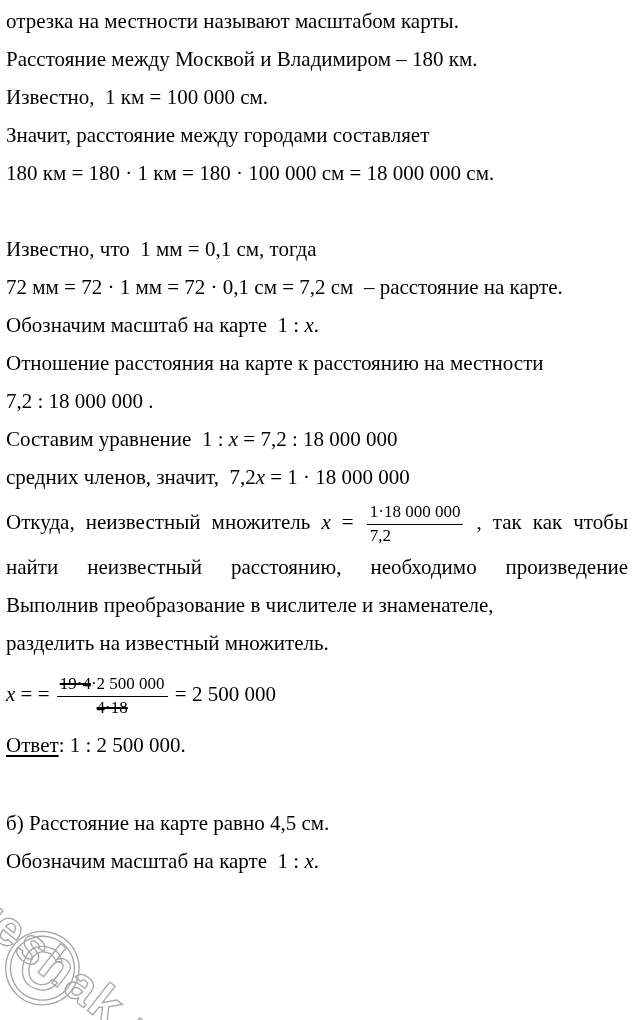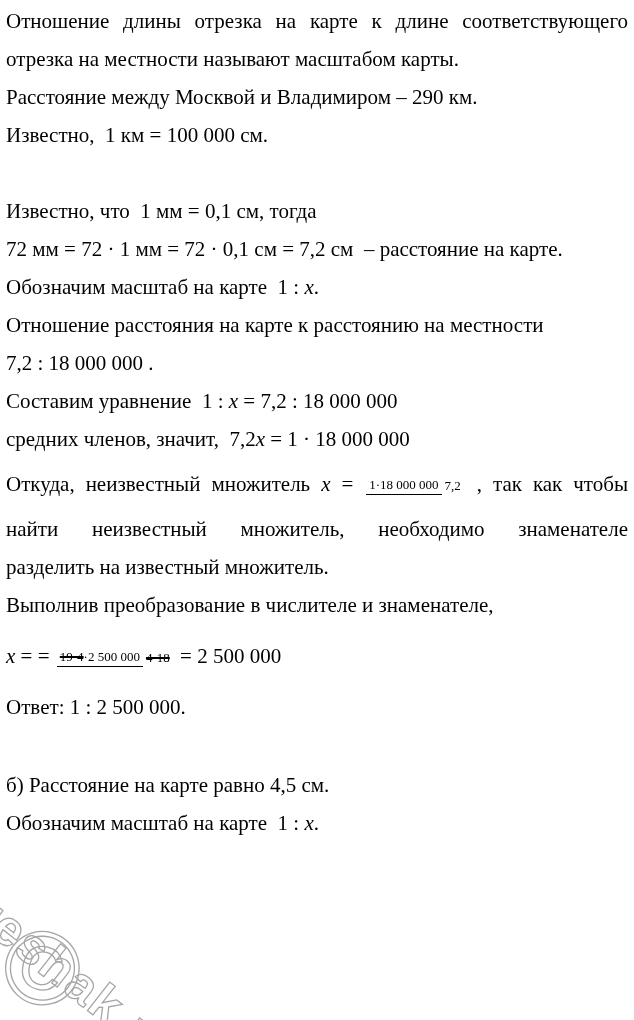--- a/index.html
+++ b/index.html
@@ -33,40 +33,41 @@
   .spacer1 { height: 38px; }
   .spacer2 { height: 40px; }
   .frac-ln  { line-height: 52px; height: 52px; }
   .calc-ln  { line-height: 64px; height: 64px; }
   .vx {
     font-style: italic;
     font-family: "Liberation Serif", "DejaVu Serif", serif;
   }
   .frac {
     display: inline-flex;
-    flex-direction: row;
+    flex-direction: column;
     vertical-align: middle;
     text-align: center;
-    font-size: 13px;
+    font-size: 17px;
     line-height: 1.2;
     margin: 0 2px;
   }
   .frac .num {
     border-bottom: 1.5px solid #000;
     padding: 0 3px 1px 3px;
   }
   .frac .den {
     padding: 1px 3px 0 3px;
     font-family: Liberation Serif, serif;
   }
   .strike {
     text-decoration: line-through;
     text-decoration-thickness: 1.5px;
   }
   .uline {
+    text-decoration: underline;
     text-underline-offset: 3px;
   }
   .wm {
     position: absolute;
     left: 0; top: 0;
     width: 634px; height: 1020px;
     z-index: 0;
     pointer-events: none;
   }
   .wm-text {
@@ -98,24 +99,25 @@
 </head>
 <body>
 
 <div class="wm">
   <div class="wm-copy">©</div>
   <div class="wm-text">reshak.ru</div>
 </div>
 
 <div class="doc">
 
-  <div class="ln just">Отношение длины отрезка на карте к длине соответствующего</div>
   <div class="ln">отрезка на местности называют масштабом карты.</div>
-  <div class="ln">Расстояние между Москвой и Владимиром – 290 км.</div>
+  <div class="ln">Расстояние между Москвой и Владимиром – 180 км.</div>
   <div class="ln">Известно,&nbsp; 1 км = 100&nbsp;000 см.</div>
+  <div class="ln">Значит, расстояние между городами составляет</div>
+  <div class="ln">180 км = 180 · 1 км = 180 · 100&nbsp;000 см = 18&nbsp;000&nbsp;000 см.</div>
 
   <div class="spacer1"></div>
 
   <div class="ln">Известно, что&nbsp; 1 мм = 0,1 см, тогда</div>
   <div class="ln">72 мм = 72 · 1 мм = 72 · 0,1 см = 7,2 см&nbsp; – расстояние на карте.</div>
   <div class="ln">
     <span>Обозначим масштаб на карте&nbsp; 1 : </span><span class="vx">x</span><span>.</span>
   </div>
   <div class="ln">Отношение расстояния на карте к расстоянию на местности</div>
   <div class="ln">7,2 : 18&nbsp;000&nbsp;000 .</div>
@@ -125,24 +127,24 @@
   <div class="ln">
     <span>средних членов, значит,&nbsp; 7,2</span><span class="vx">x</span><span> = 1 · 18&nbsp;000&nbsp;000</span>
   </div>
 
   <div class="ln frac-ln just">
     <span>Откуда, неизвестный множитель </span><span class="vx">x</span><span> = </span><span class="frac">
         <span class="num">1·18&nbsp;000&nbsp;000</span>
         <span class="den">7,2</span>
       </span><span>&nbsp;, так как чтобы</span>
   </div>
-  <div class="ln just">найти неизвестный множитель, необходимо знаменателе</div>
+  <div class="ln just">найти неизвестный расстоянию, необходимо произведение</div>
+  <div class="ln">Выполнив преобразование в числителе и знаменателе,</div>
+
   <div class="ln">разделить на известный множитель.</div>
-
-  <div class="ln">Выполнив преобразование в числителе и знаменателе,</div>
 
   <div class="ln calc-ln">
     <span class="vx">x</span><span> = </span><span> = </span><span class="frac">
         <span class="num"><span class="strike">19·4</span><span>·2&nbsp;500&nbsp;000</span></span>
         <span class="den"><span class="strike">4·18</span></span>
       </span><span> = 2&nbsp;500&nbsp;000</span>
   </div>
 
   <div class="ln">
     <span class="uline">Ответ</span><span>: 1 : 2&nbsp;500&nbsp;000.</span>

